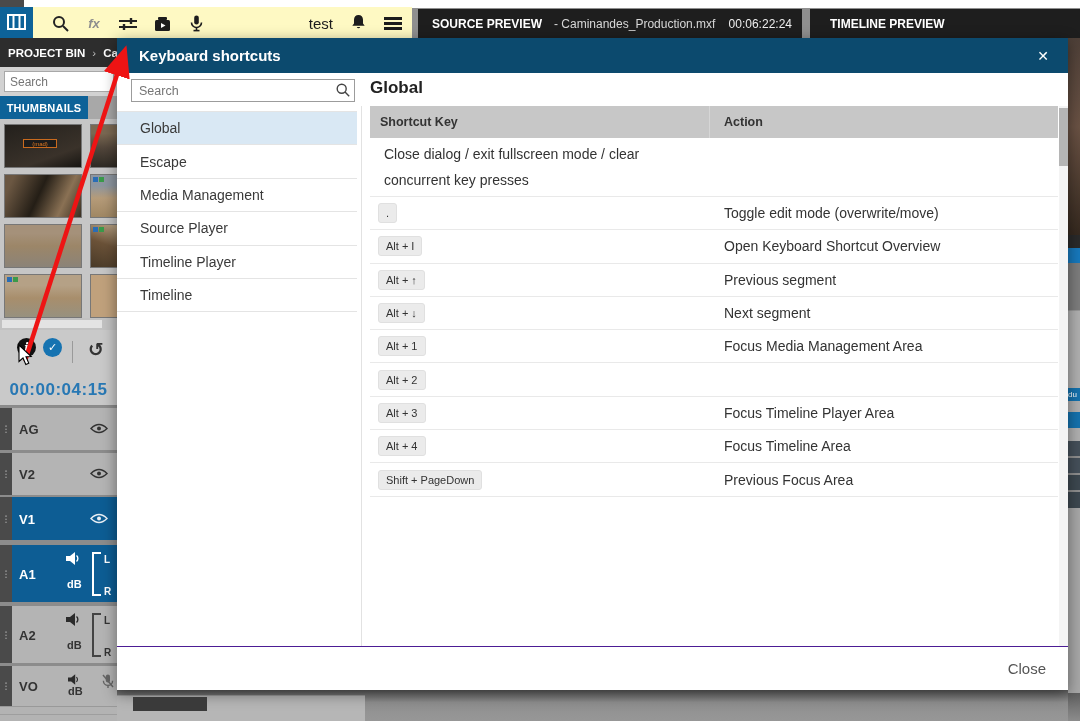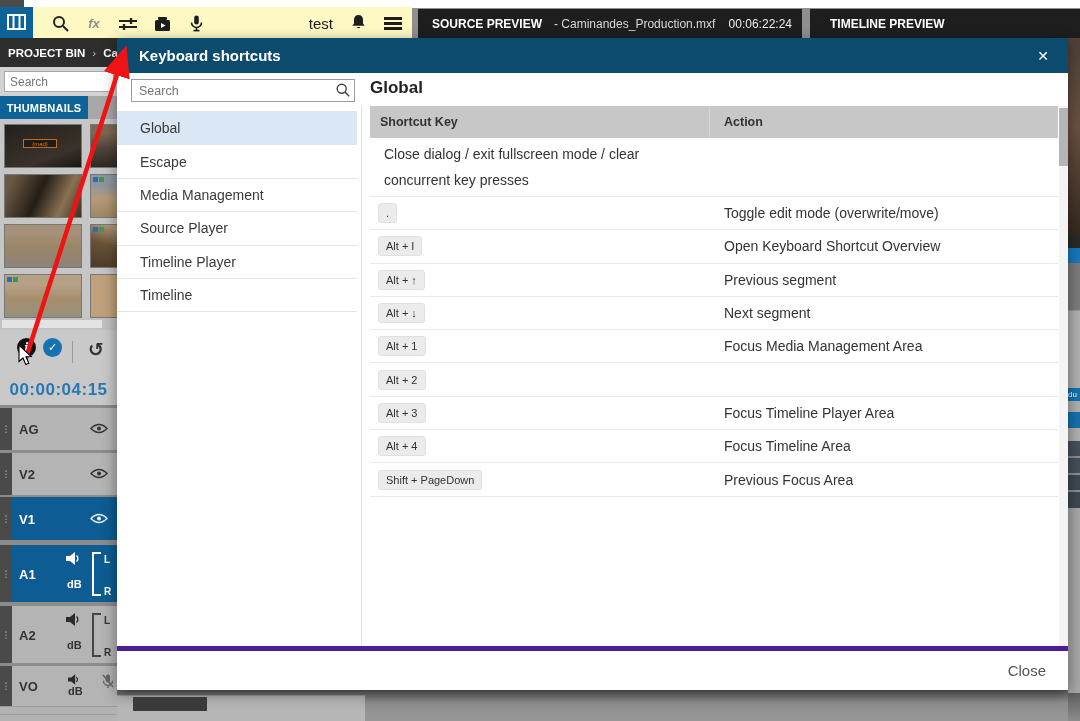--- a/index.html
+++ b/index.html
@@ -102,21 +102,21 @@
     font-weight:bold; color:#333; }
   .col-key { width:340px; padding-left:10px; border-right:1px solid #d6d6d6; height:100%; display:flex; align-items:center; }
   .col-action { flex:1; padding-left:14px; }
   .mrow { display:flex; border-bottom:1px solid #e9e9e9; align-items:center; min-height:33.3px; }
   .mrow .kcell { width:340px; padding-left:8px; }
   .mrow .acell { flex:1; padding:3px 10px 3px 14px; font-size:14px; color:#333; line-height:26px; max-width:348px; }
   .kbd { display:inline-block; background:#ebebeb; border:1px solid #e0e0e0; border-radius:3px;
     padding:3px 7px; font-size:11px; color:#333; }
   .vscroll-track { position:absolute; right:0; top:68px; bottom:44px; width:9px; background:#f4f4f4; }
   .vscroll-thumb { position:absolute; right:0; top:70px; width:9px; height:58px; background:#b5b5b5; }
-  .modal-footer { position:absolute; left:0; bottom:0; width:100%; height:44px; border-top:5px solid #4c1d95;
+  .modal-footer { position:absolute; left:0; bottom:0; width:100%; height:44px; border-top:1px solid #4c1d95;
     display:flex; align-items:center; justify-content:flex-end; }
   .close-btn { margin-right:22px; font-size:15px; color:#555; cursor:pointer; }
 
   
   #overlay { left:0; top:0; width:1080px; height:721px; z-index:50; pointer-events:none; }
 </style>
 </head>
 <body>
 
 <div id="stage">

